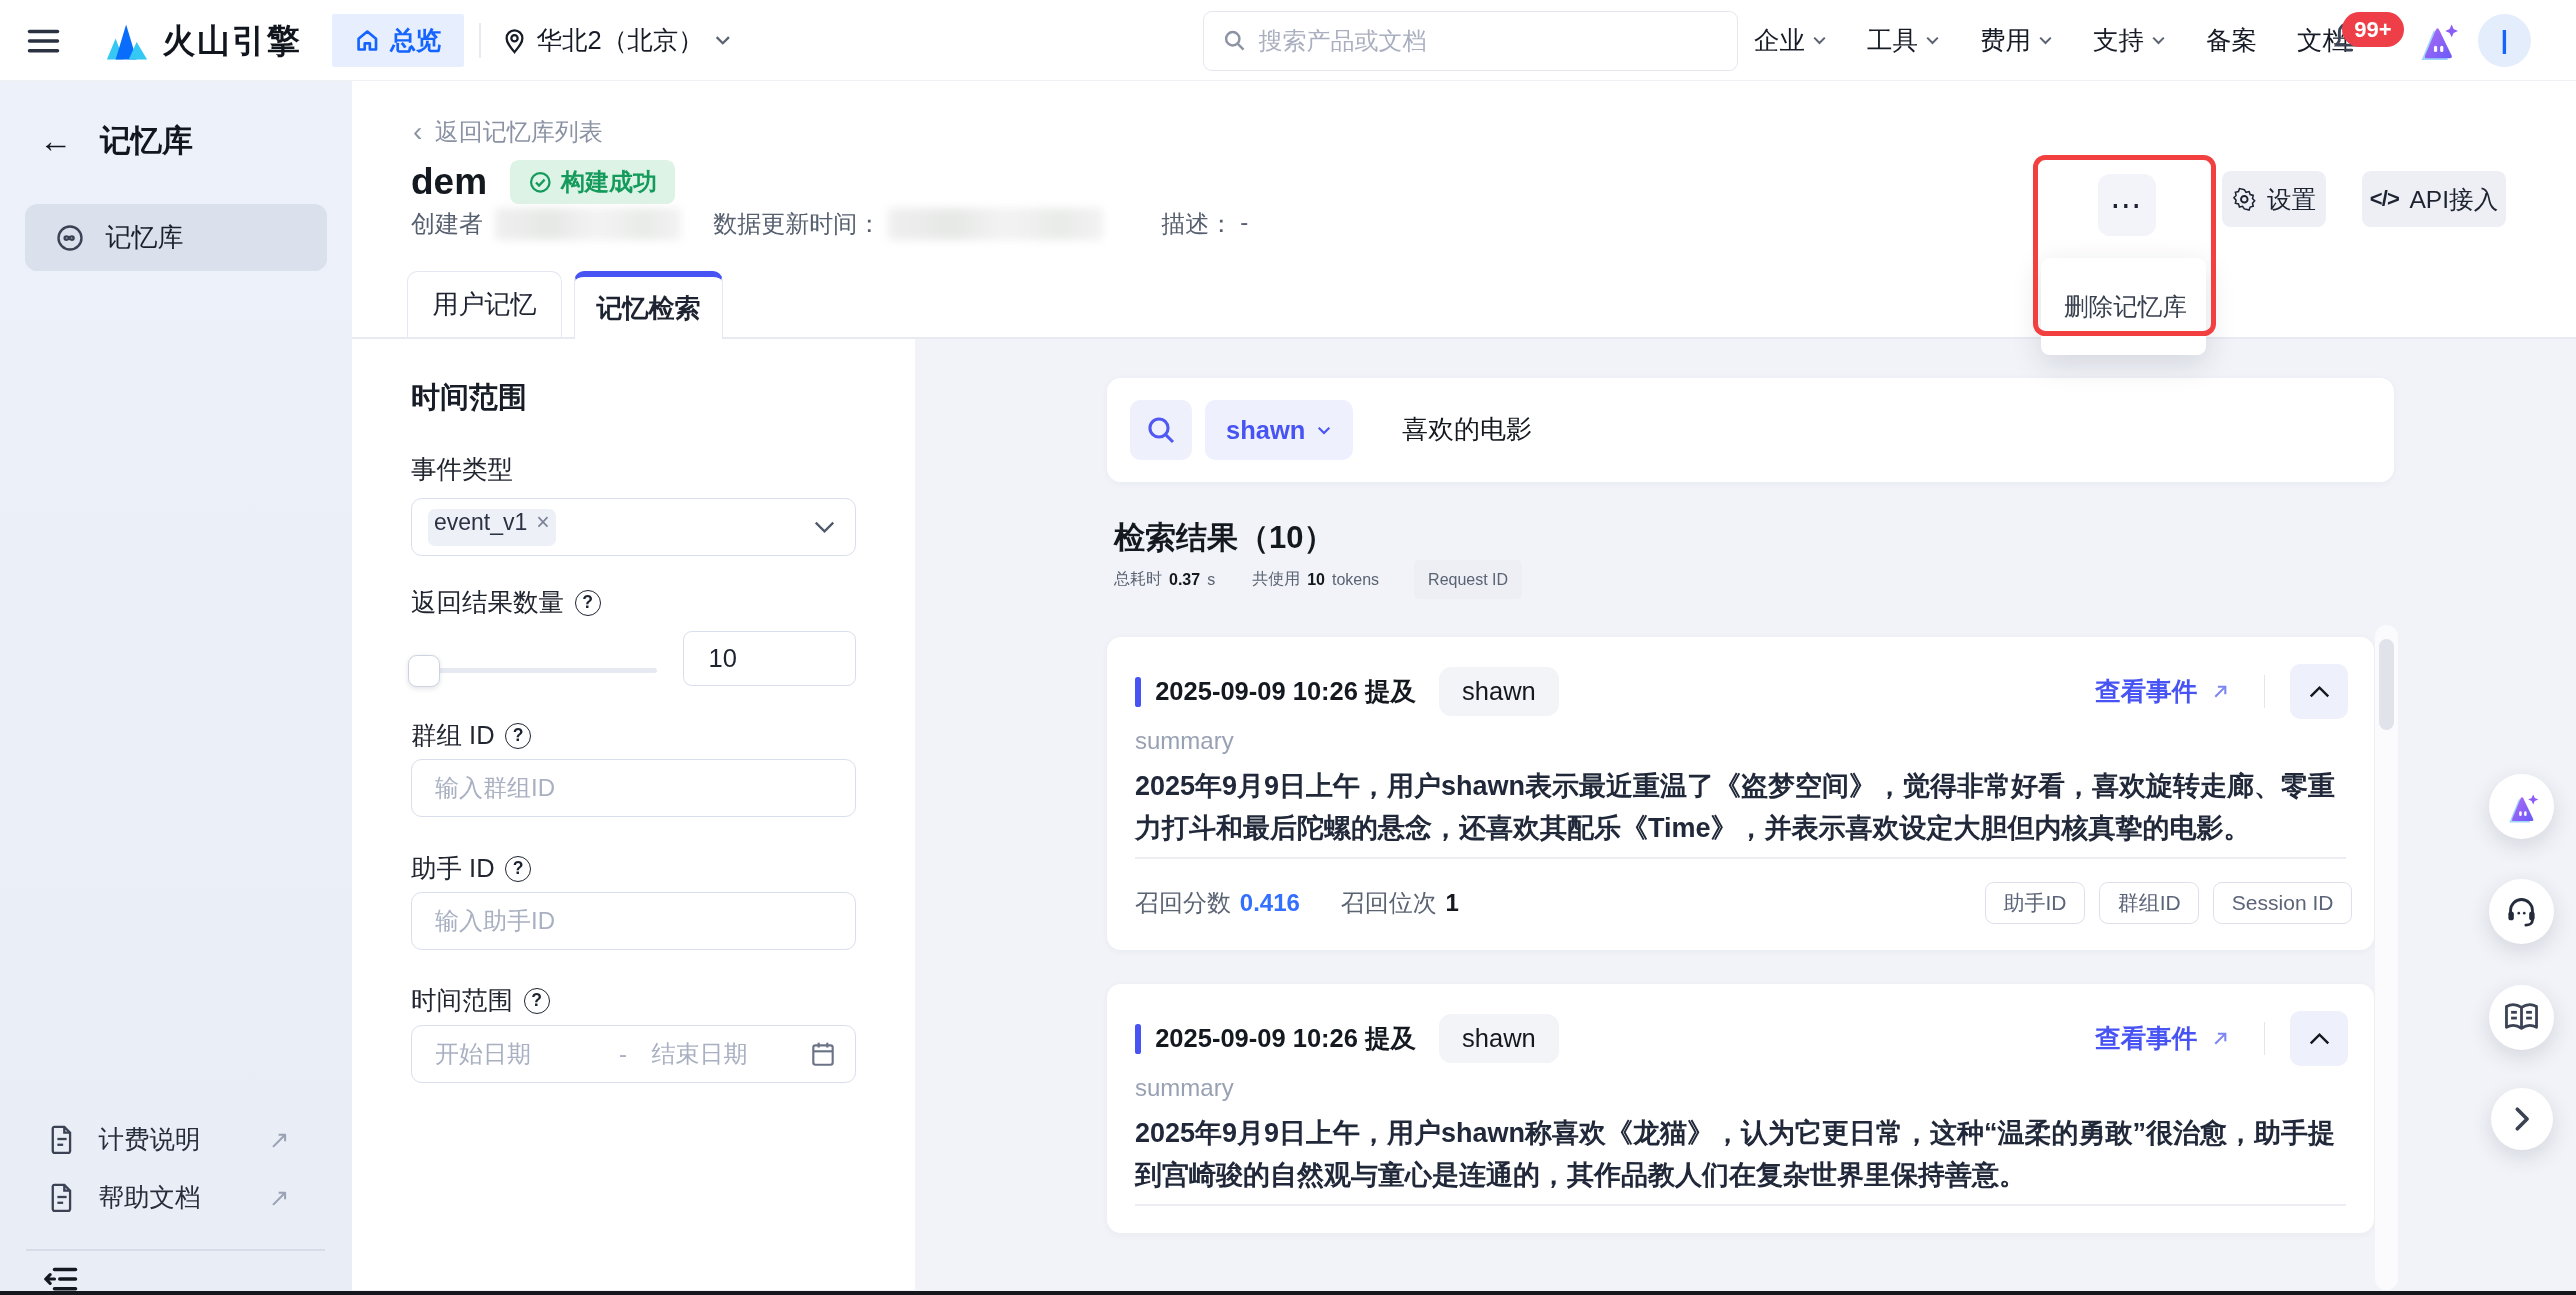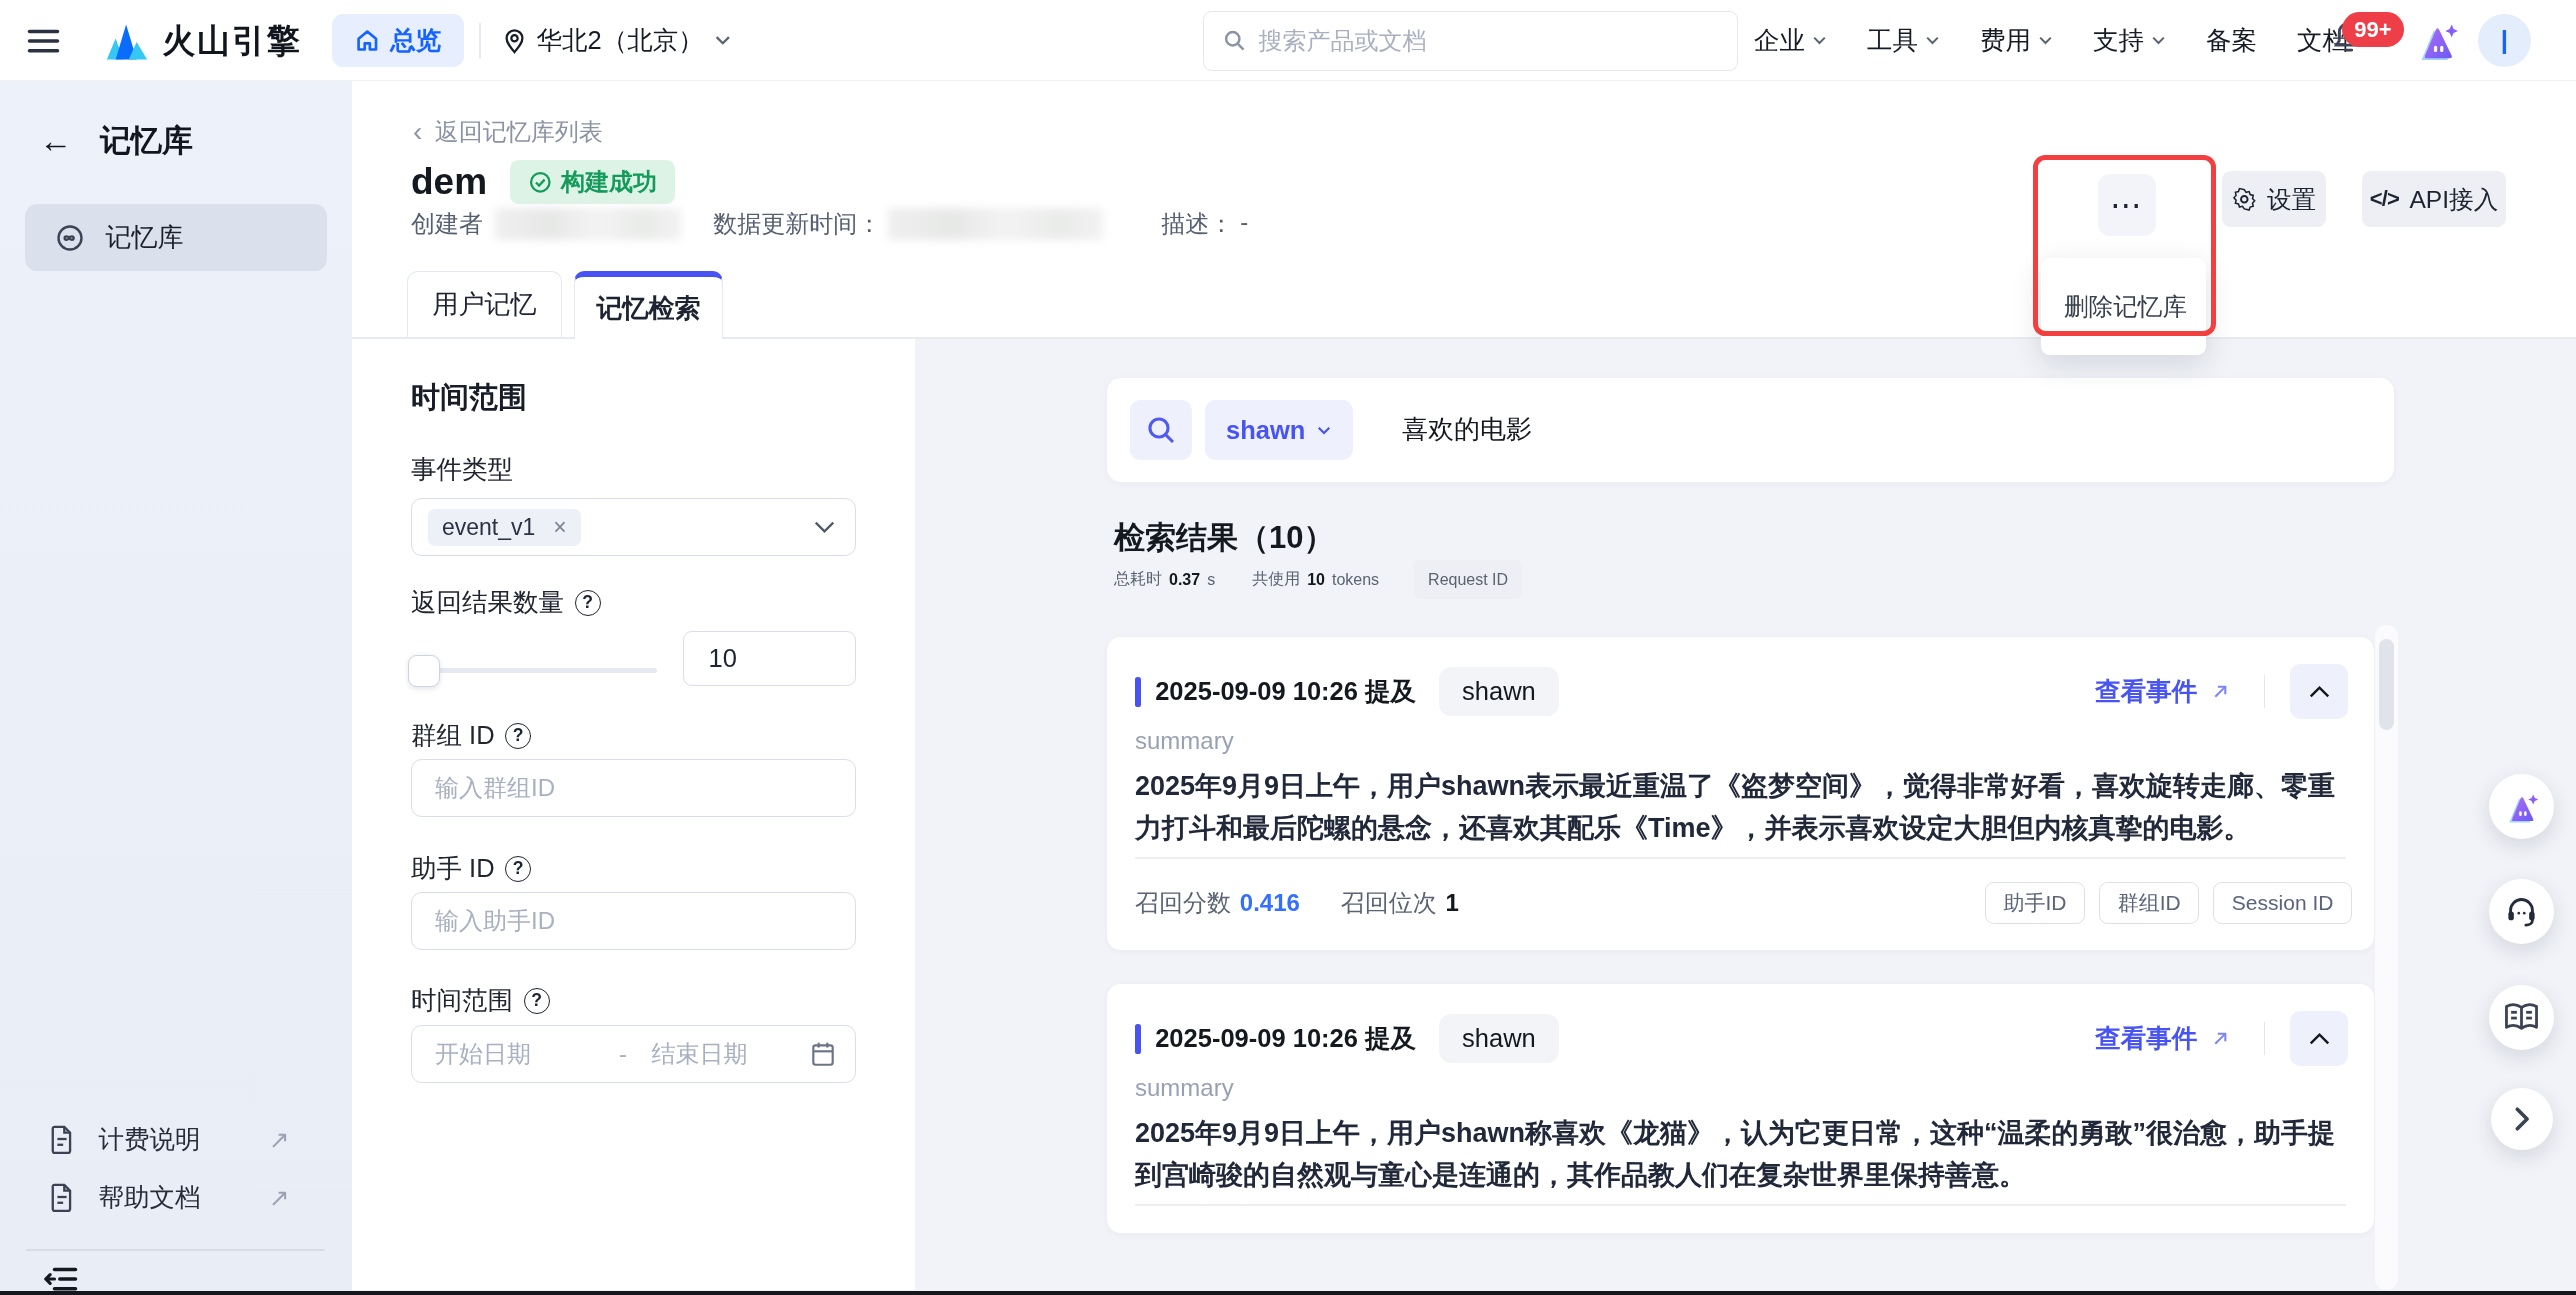--- a/index.html
+++ b/index.html
@@ -6,21 +6,21 @@
   html,body { width:2576px; height:1296px; overflow:hidden; }
   body { font-family:"Liberation Sans","DejaVu Sans",sans-serif; color:#1d2330; background:#f1f3f8; }
   #app { position:relative; width:2576px; height:1296px; background:#f1f3f8; }
   svg { display:block; }
 
   
   .topbar { position:absolute; left:0; top:0; width:2576px; height:81px; background:#ffffff; border-bottom:0.9px solid #f0f1f5; z-index:40; }
   .hamburger { position:absolute; left:26px; top:25.5px; width:35px; height:30px; cursor:pointer; }
   .logo { position:absolute; left:104px; top:19.3px; display:flex; align-items:center; gap:12.3px; }
   .logo-text { font-size:33px; font-weight:bold; letter-spacing:1.8px; color:#11151d; }
-  .overview-pill { position:absolute; left:332px; top:14px; height:53px; padding:0 23px; background:#e7efff; border-radius:11px; display:flex; align-items:center; gap:10.6px; color:#1664ff; font-size:25.5px; font-weight:bold; cursor:pointer; }
+  .overview-pill { position:absolute; left:332px; top:14px; height:53px; padding:0 23px; background:#e7efff; border-radius:2px; display:flex; align-items:center; gap:10.6px; color:#1664ff; font-size:25.5px; font-weight:bold; cursor:pointer; }
   .tb-divider { position:absolute; left:479px; top:23px; width:1.8px; height:35px; background:#e8eaf1; }
   .region { position:absolute; left:503px; top:21px; height:39px; display:flex; align-items:center; gap:10.6px; font-size:25.5px; color:#161b26; cursor:pointer; }
   .tb-search { position:absolute; left:1203px; top:10.6px; width:535px; height:60px; border:1.8px solid #e5e7ef; border-radius:8.8px; background:#fff; display:flex; align-items:center; padding:0 17.6px; gap:12.3px; }
   .tb-search input { border:none; outline:none; font-size:24px; color:#333; width:422px; font-family:inherit; background:transparent; }
   .tb-search input::placeholder { color:#a9afbf; }
   .tb-nav { position:absolute; left:1754px; top:0; height:81px; display:flex; align-items:center; gap:40px; }
   .tb-nav-item { display:flex; align-items:center; gap:7px; font-size:25.5px; color:#161b26; cursor:pointer; white-space:nowrap; }
   .bell-wrap { position:absolute; left:2332px; top:19.3px; width:79px; height:46px; cursor:pointer; }
   .badge { position:absolute; left:10px; top:-7px; height:35px; padding:0 12.3px; background:#ee3e48; color:#fff; font-size:22px; font-weight:bold; border-radius:17.6px; display:flex; align-items:center; justify-content:center; }
   .tb-mascot { position:absolute; left:2411px; top:14px; width:53px; height:53px; cursor:pointer; }
@@ -65,21 +65,21 @@
   .tab.t1 { left:55px; width:155px; }
   .tab.t2 { left:222px; width:149px; border-top:6.2px solid #4754f3; font-weight:bold; height:68px; background:#fff; z-index:26; }
   .hdr-underline { position:absolute; left:352px; top:337px; width:2224px; height:1.8px; background:#e7eaf1; z-index:24; }
 
   
   .params { position:absolute; left:352px; top:338px; width:563px; height:952px; background:#ffffff; z-index:23; }
   .p-title { position:absolute; left:59px; top:40px; font-size:29px; font-weight:bold; color:#171c26; }
   .p-label { position:absolute; left:59px; font-size:25.5px; color:#20252f; display:flex; align-items:center; gap:10.6px; }
   .qmark { width:26px; height:26px; border:1.8px solid #1d2330; border-radius:50%; font-size:17.6px; display:inline-flex; align-items:center; justify-content:center; color:#1d2330; font-weight:bold; }
   .p-select { position:absolute; left:59px; top:160px; width:445px; height:58px; border:1.8px solid #d9ddec; border-radius:10.6px; background:#fff; display:flex; align-items:center; cursor:pointer; }
-  .p-tag { margin-left:16px; height:37px; padding:0 14px; background:#eef0f8; border-radius:7px; display:flex; align-items:center; gap:18px; font-size:23px; color:#2a3142; }
+  .p-tag { margin-left:16px; height:37px; padding:0 6px; background:#eef0f8; border-radius:7px; display:flex; gap:9px; font-size:23px; color:#2a3142; }
   .p-tag .x { color:#7b8496; font-size:23px; cursor:pointer; }
   .p-select .chev { margin-left:auto; margin-right:19.3px; }
   .slider { position:absolute; left:59px; top:315px; width:246px; height:35px; }
   .slider .track { position:absolute; left:0; top:15px; width:246px; height:5.3px; background:#e7e9f2; border-radius:2.6px; }
   .slider .handle { position:absolute; left:-3.5px; top:1.8px; width:32px; height:32px; background:#fff; border:1.8px solid #ccd2e0; border-radius:8.8px; box-shadow:0 1.8px 5.3px rgba(30,40,70,.12); cursor:pointer; }
   .p-num { position:absolute; left:331px; top:293px; width:173px; height:55px; border:1.8px solid #d9ddec; border-radius:8.8px; font-size:25.5px; color:#1d2330; padding-left:24.6px; outline:none; font-family:inherit; }
   .p-input { position:absolute; left:59px; width:445px; height:58px; border:1.8px solid #d9ddec; border-radius:10.6px; font-size:24px; color:#a16207; padding:0 23px; outline:none; font-family:inherit; }
   .p-input::placeholder { color:#a9b0c2; }
   .p-date { position:absolute; left:59px; top:687px; width:445px; height:58px; border:1.8px solid #d9ddec; border-radius:10.6px; display:flex; align-items:center; font-size:24px; color:#a9b0c2; cursor:pointer; }
   .p-date .ph1 { margin-left:23px; }

